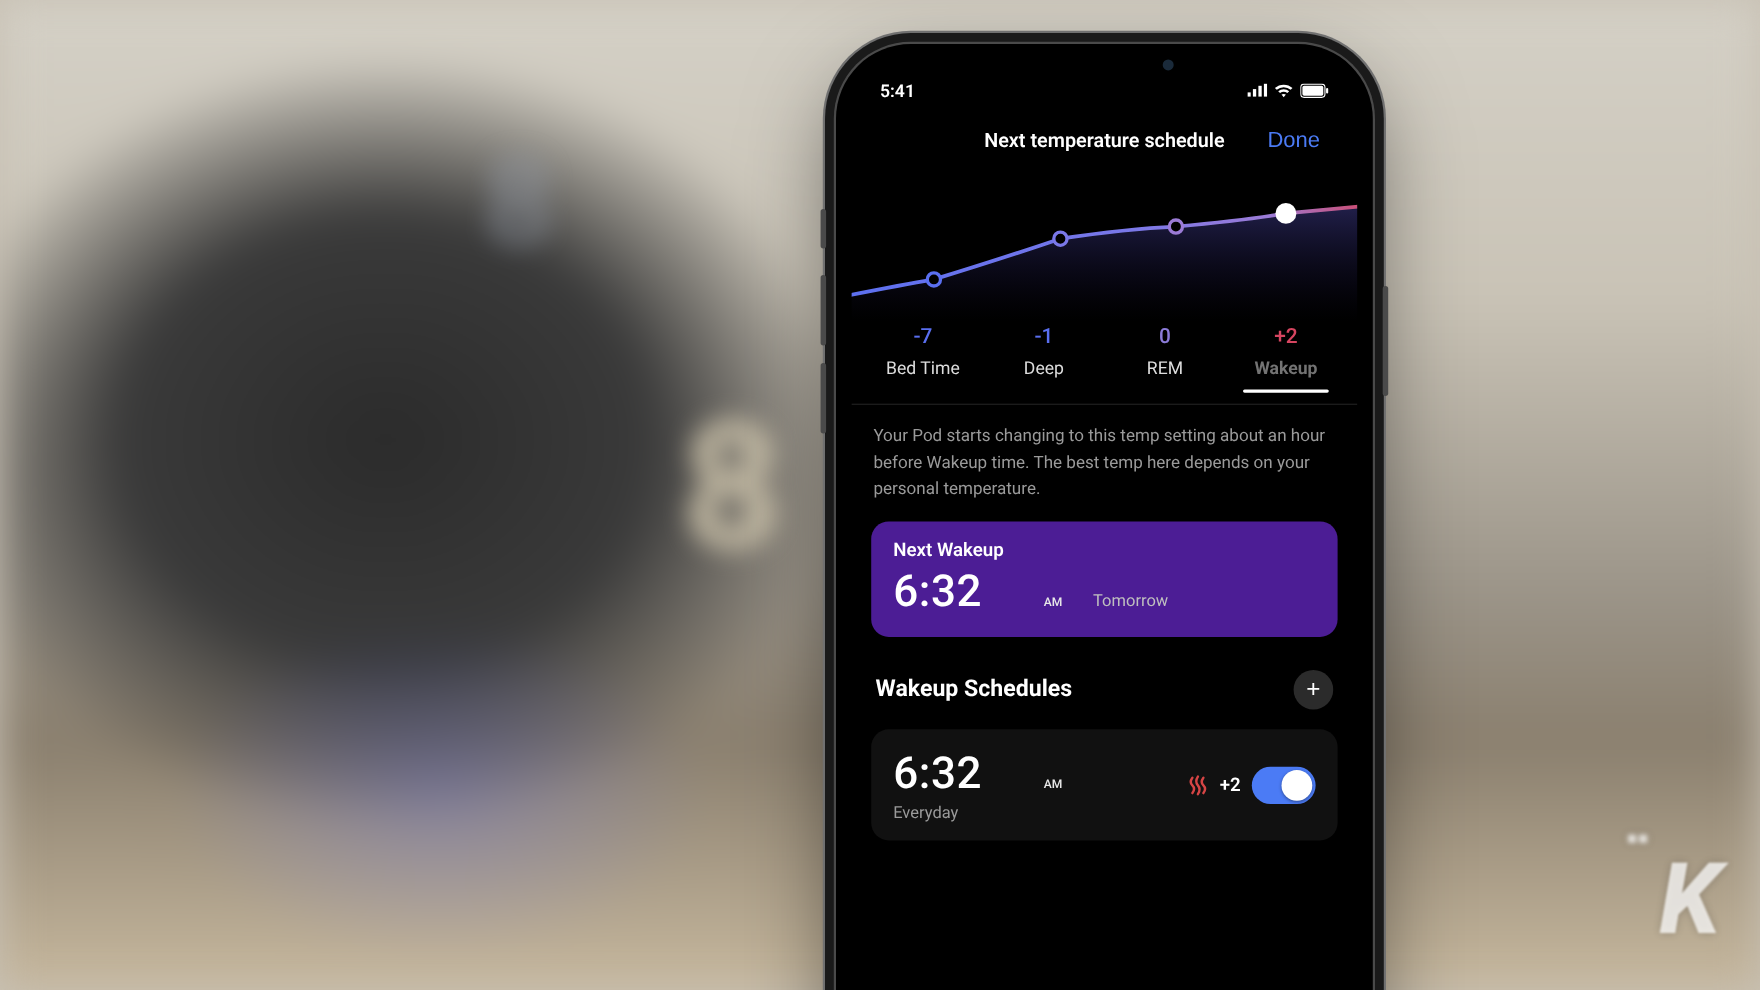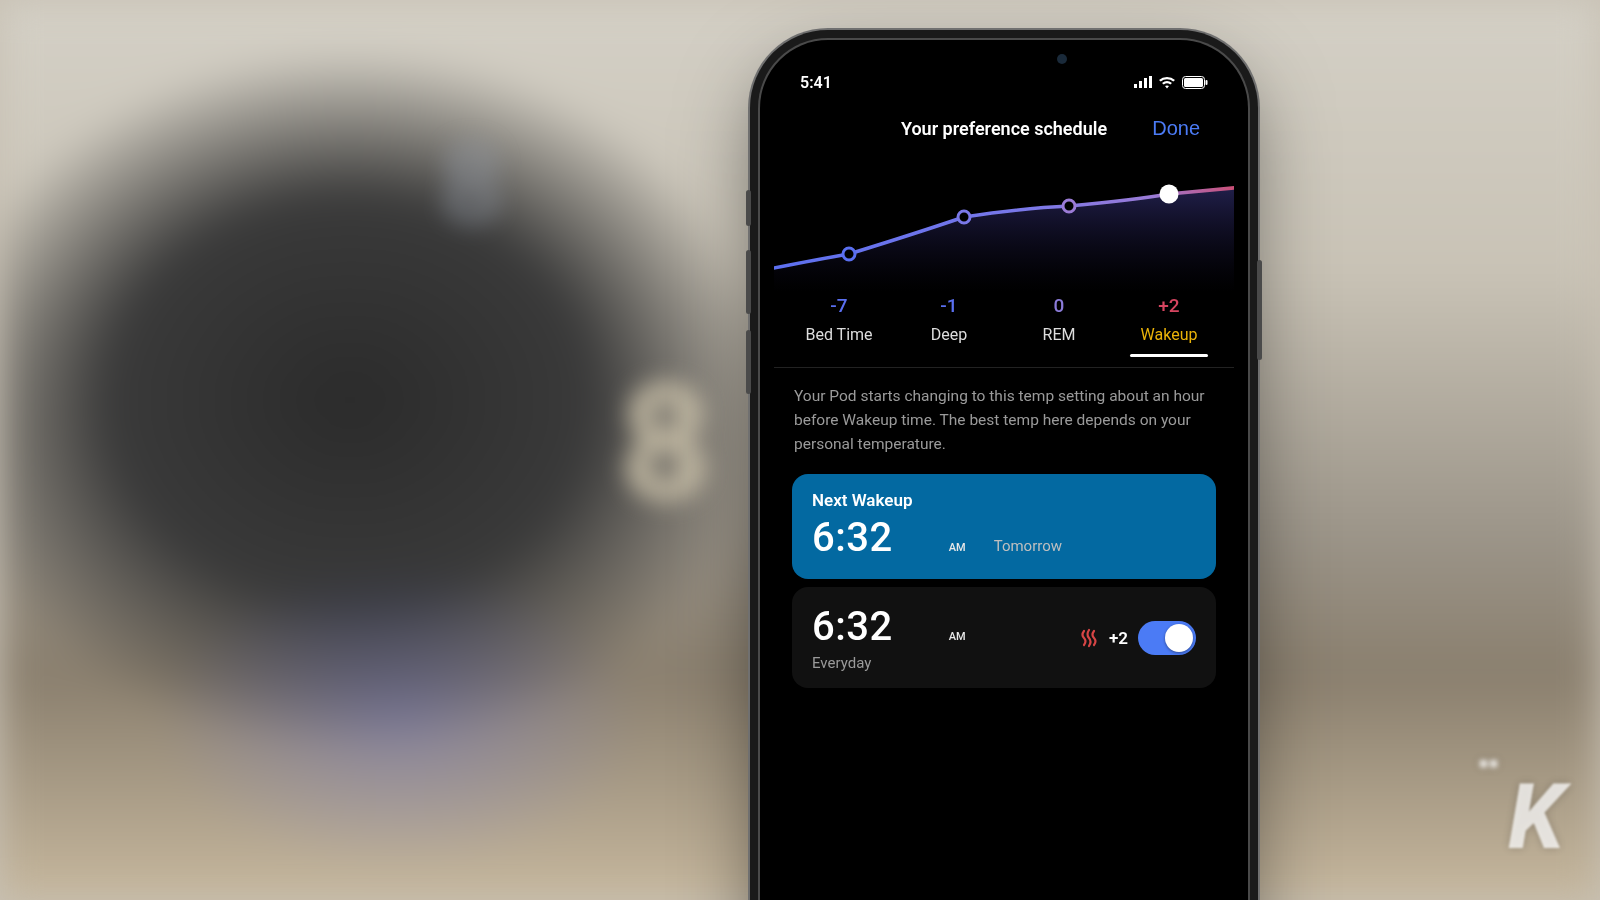--- a/index.html
+++ b/index.html
@@ -101,31 +101,31 @@
   .chart-svg { position:absolute; inset:0; width:100%; height:130px; top:4px; }
   .chart-labels {
     position:absolute; left:0; right:0; bottom:10px;
     display:flex; justify-content:space-around; padding:0 10px;
   }
   .stage {
     flex:1; text-align:center; cursor:pointer;
   }
   .stage .val { font-size:19px; font-weight:500; }
   .stage .name { font-size:16px; color:#ddd; margin-top:8px; }
-  .stage.active .name { color:#eab308; font-weight:400; }
+  .stage.active .name { color:#737373; font-weight:700; }
   .stage .underline { height:3px; background:#fff; margin:10px auto 0; width:78px; border-radius:2px; opacity:0;}
   .stage.active .underline { opacity:1; }
 
   .desc {
     color:#9a9a9a; font-size:15.5px; line-height:1.55;
     padding: 16px 20px 14px;
   }
 
   .card {
-    margin: 4px 18px; background:#0369a1; border-radius:16px;
+    margin: 4px 18px; background:#4c1d95; border-radius:16px;
     padding:16px 20px 18px;
   }
   .card-label { font-size:17px; font-weight:600; color:#fff; }
   .time-row { display:flex; align-items:baseline; gap:8px; margin-top:4px; }
   .time-big { font-size:40px; font-weight:500; letter-spacing:0.5px;}
   .time-ampm { font-size:11px; font-weight:500; color:#e8e8e8;margin-left:48px; }
   .time-day { font-size:15px; color:#bfbfbf; margin-left:20px;}
 
   .section-header {
     display:flex; align-items:center; justify-content:space-between;
@@ -199,21 +199,21 @@
           <svg width="26" height="13" viewBox="0 0 26 13">
               <rect x="0.5" y="0.5" width="22" height="12" rx="3" fill="none" stroke="#fff" stroke-width="1"></rect>
               <rect x="2" y="2" width="19" height="9" rx="1.5" fill="#fff"></rect>
               <rect x="23.5" y="4" width="2" height="5" rx="1" fill="#fff"></rect>
             </svg>
         </span>
       </div>
     </div>
 
     <div class="nav-row">
-      <div class="nav-title">Your preference schedule</div>
+      <div class="nav-title">Next temperature schedule</div>
       <button class="done-btn">Done</button>
     </div>
 
     <div class="chart-area">
       <svg class="chart-svg" viewBox="0 0 460 130" preserveAspectRatio="none">
         <defs>
           <linearGradient id="lineGrad" x1="0" y1="0" x2="1" y2="0">
             <stop offset="0%" stop-color="#5a6ff0"></stop>
             <stop offset="55%" stop-color="#7a78e8"></stop>
             <stop offset="80%" stop-color="#9b7bd6"></stop>
@@ -259,20 +259,26 @@
 
     <div class="card">
       <div class="card-label">Next Wakeup</div>
       <div class="time-row">
         <span class="time-big">6:32</span>
         <span class="time-ampm">AM</span>
         <span class="time-day">Tomorrow</span>
       </div>
     </div>
 
+    <div class="section-header">
+      <div class="section-title">Wakeup Schedules</div>
+      <button class="add-btn">
+        <span>+</span>
+      </button>
+    </div>
 
     <div class="sched-card">
       <div class="sched-left">
         <div class="time-row">
           <span class="time-big">6:32</span>
           <span class="time-ampm">AM</span>
         </div>
         <div class="sched-sub">Everyday</div>
       </div>
       <div class="sched-right">

